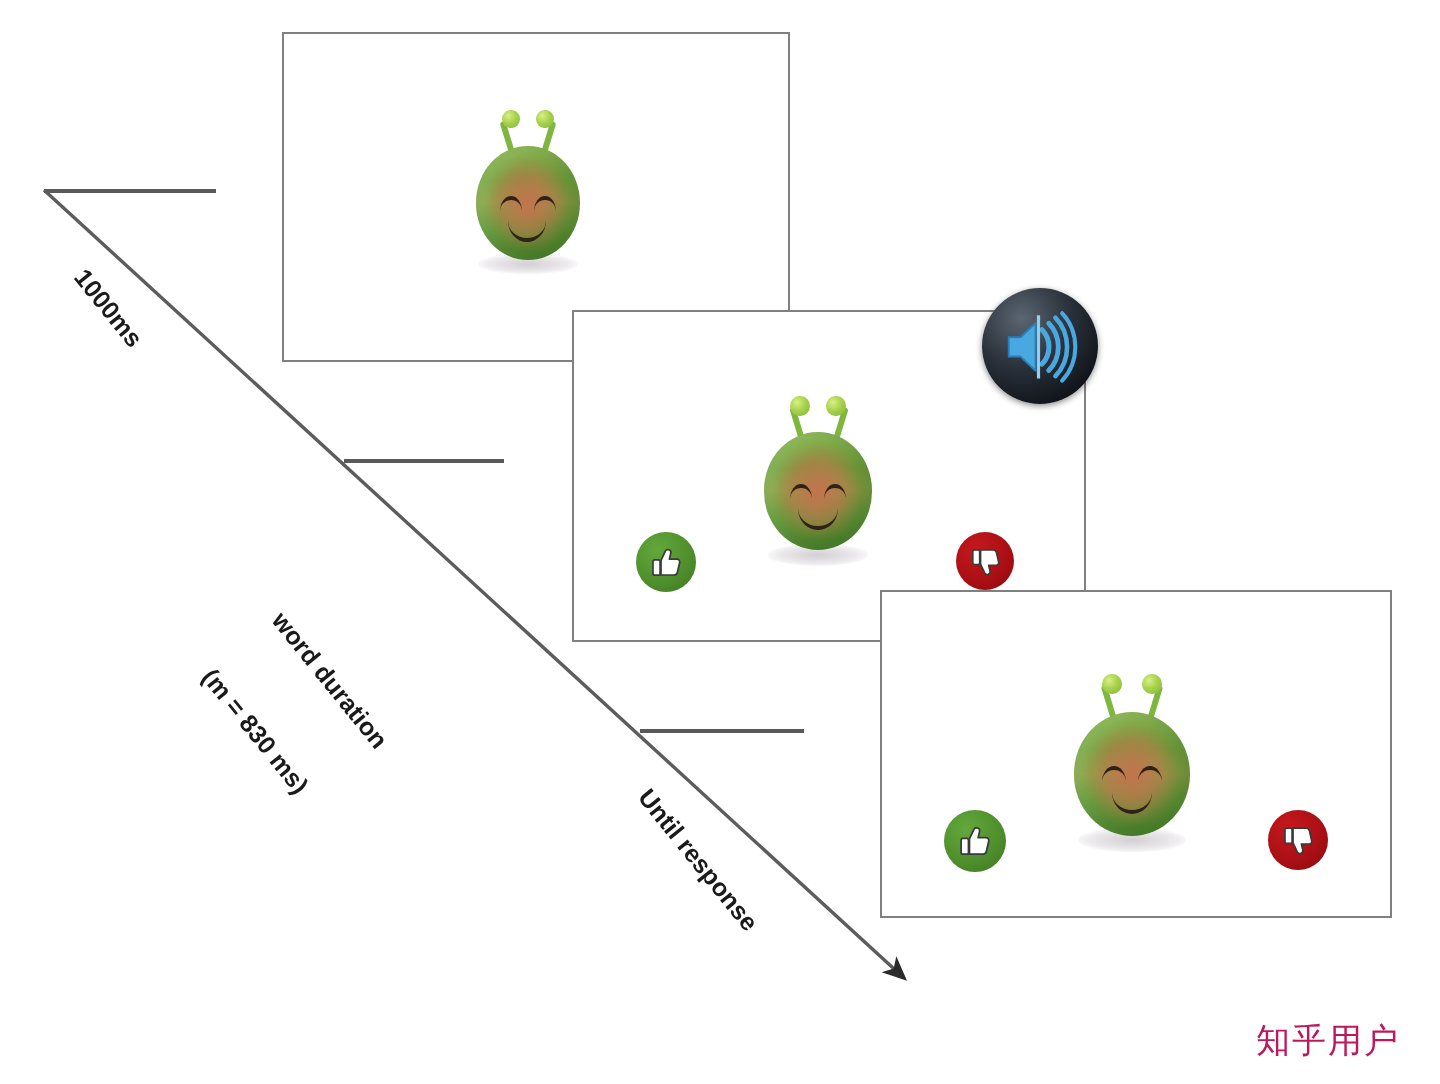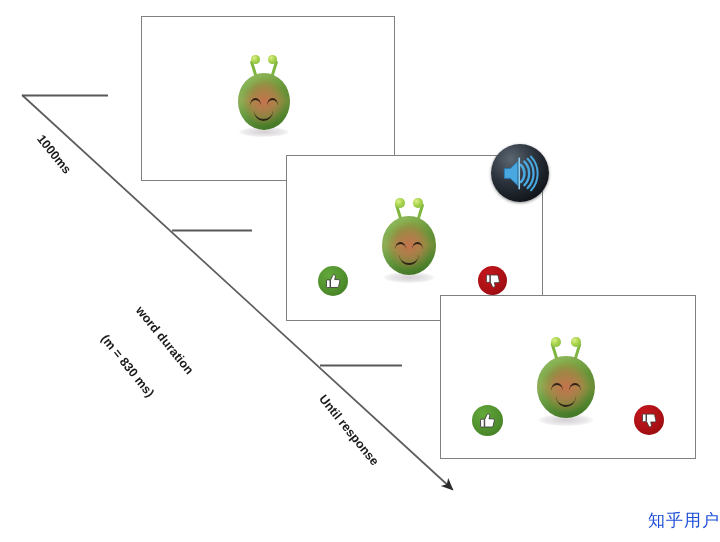--- a/index.html
+++ b/index.html
@@ -134,22 +134,22 @@
     transform-origin:left top;
     z-index:5;
   }
   #label-1000ms{left:45px;top:132px;transform:rotate(51deg);}
   #label-word-duration{left:168px;top:284px;transform:rotate(51deg);}
   #label-until-response{left:327px;top:392px;transform:rotate(51deg);}
 
   
   #watermark{
     position:absolute;
-    right:0;bottom:10px;
-    color:#1d4ed8;
+    right:20px;bottom:10px;
+    color:#be185d;
     font-size:17px;
     letter-spacing:1px;
     z-index:30;
     font-family:"DejaVu Sans",sans-serif;
   }
 </style>
 </head>
 <body>
 
 <div id="stage">

